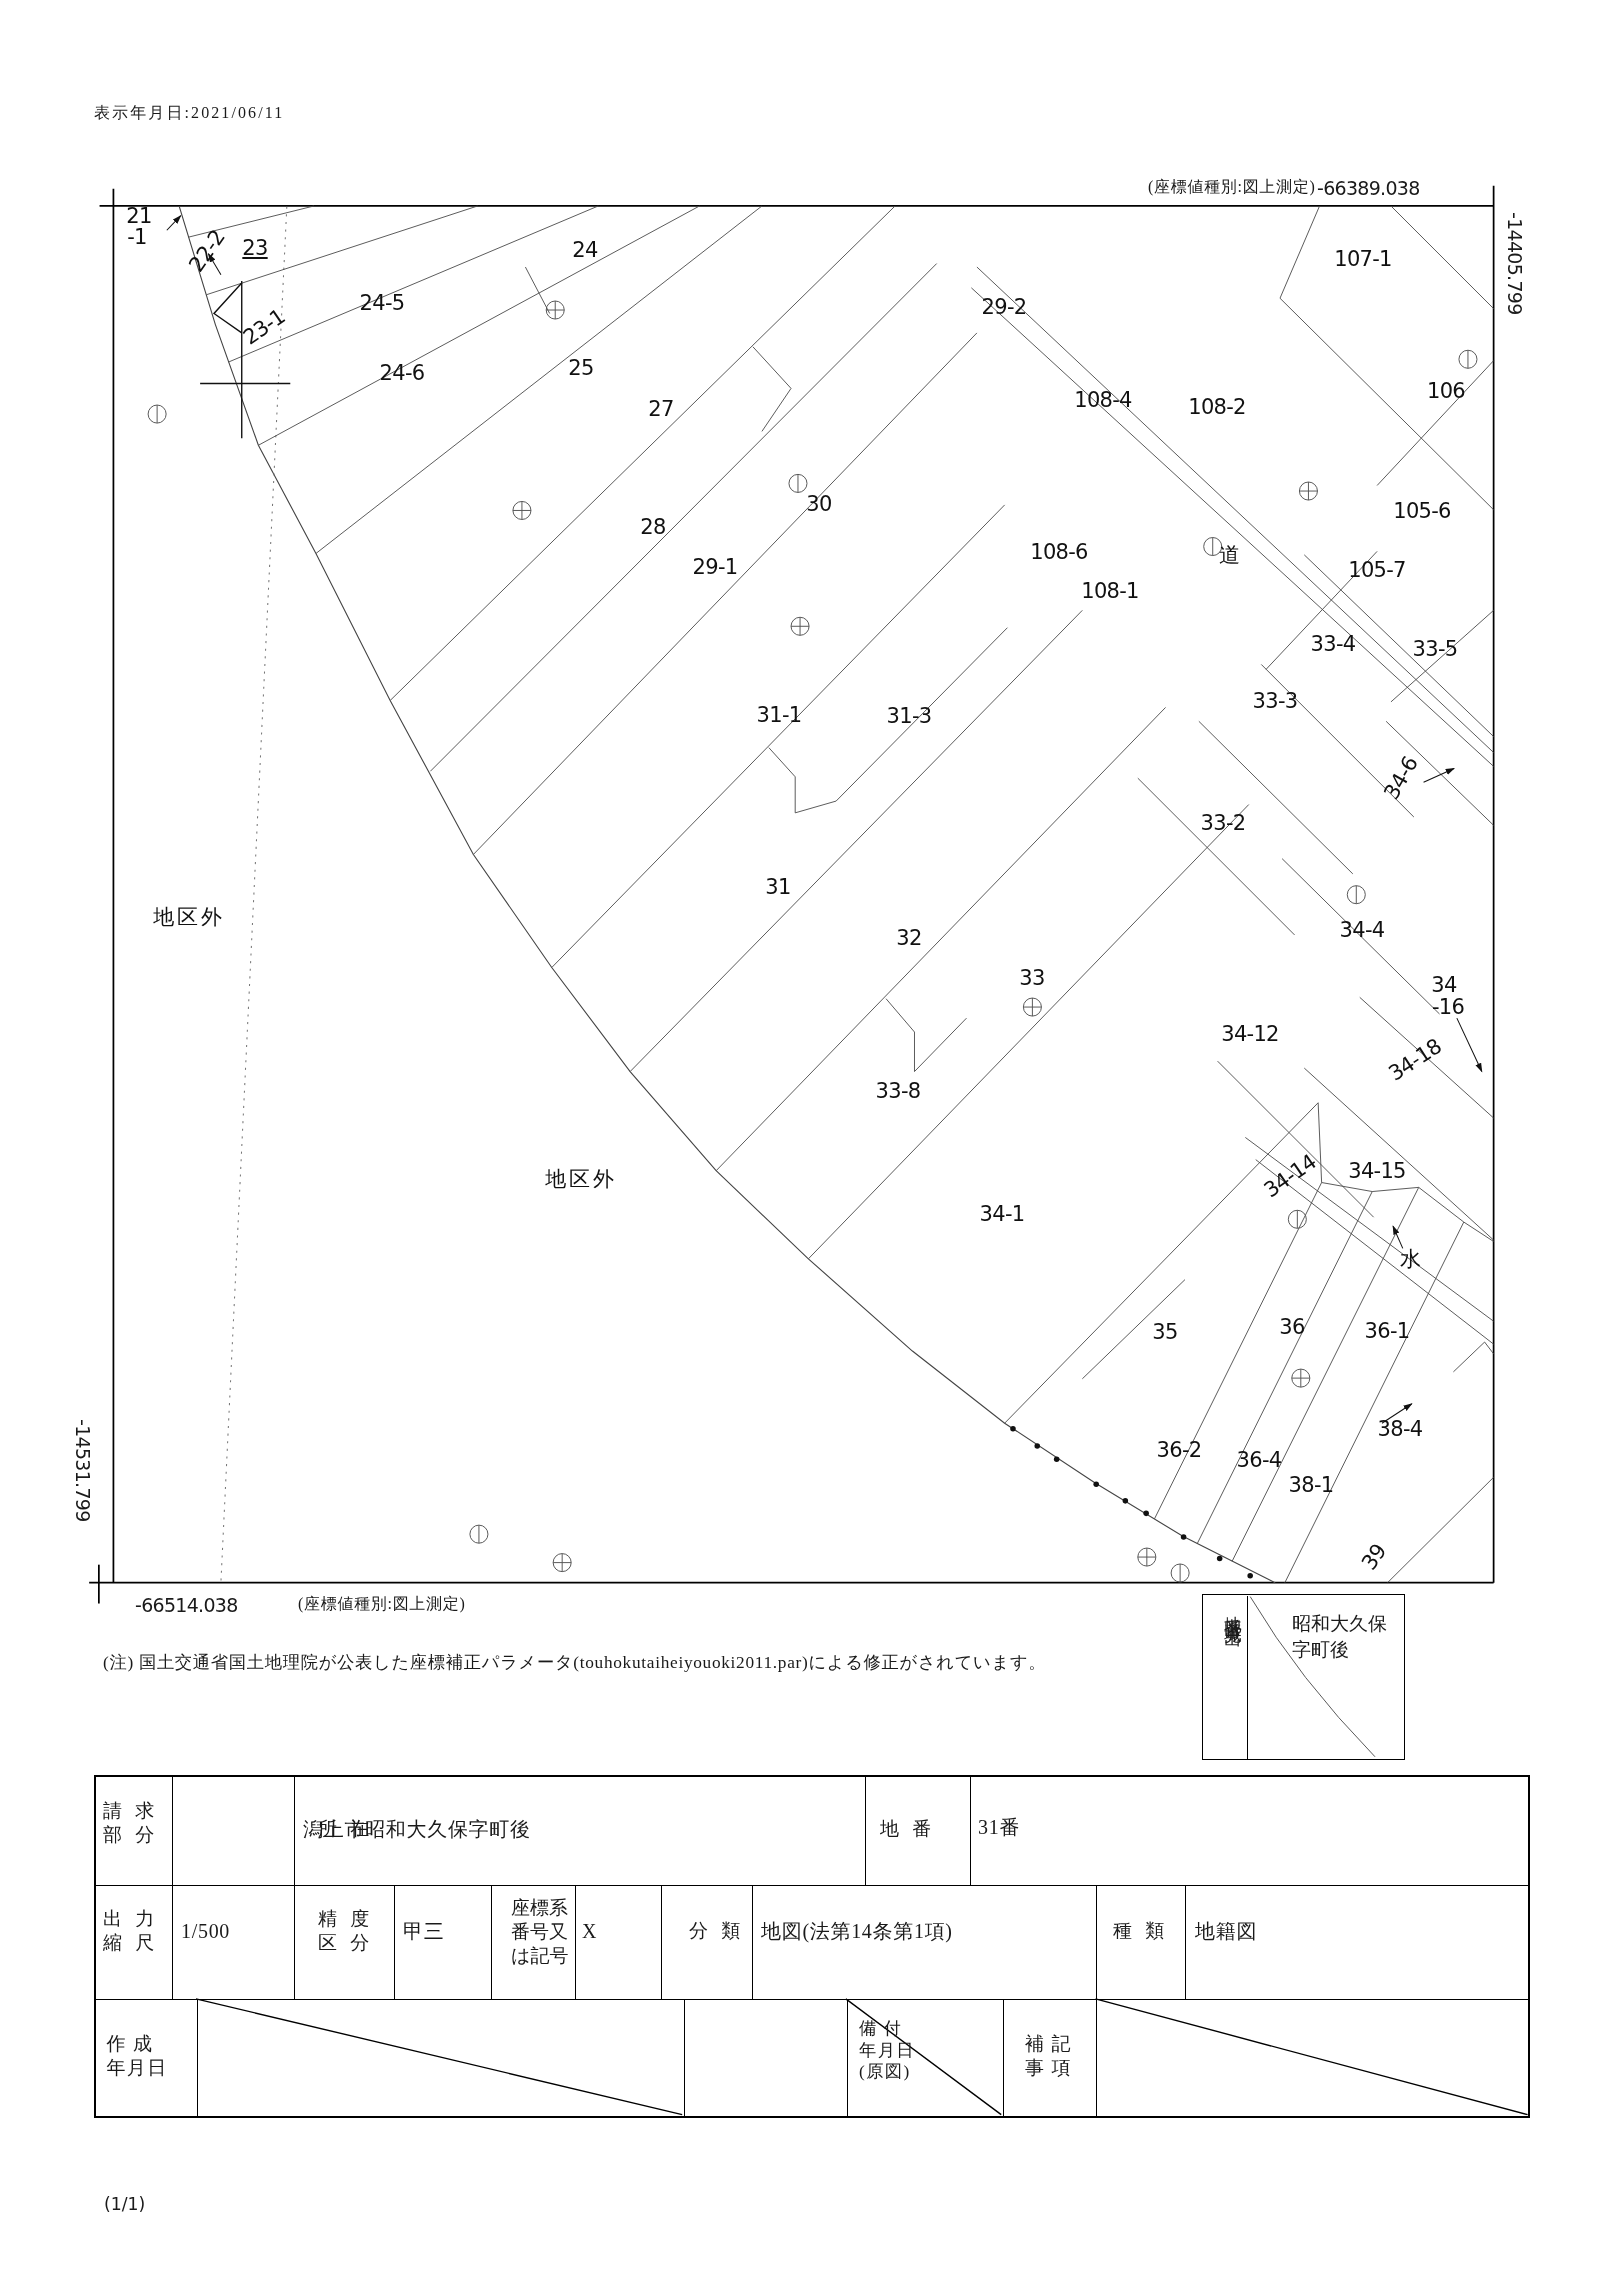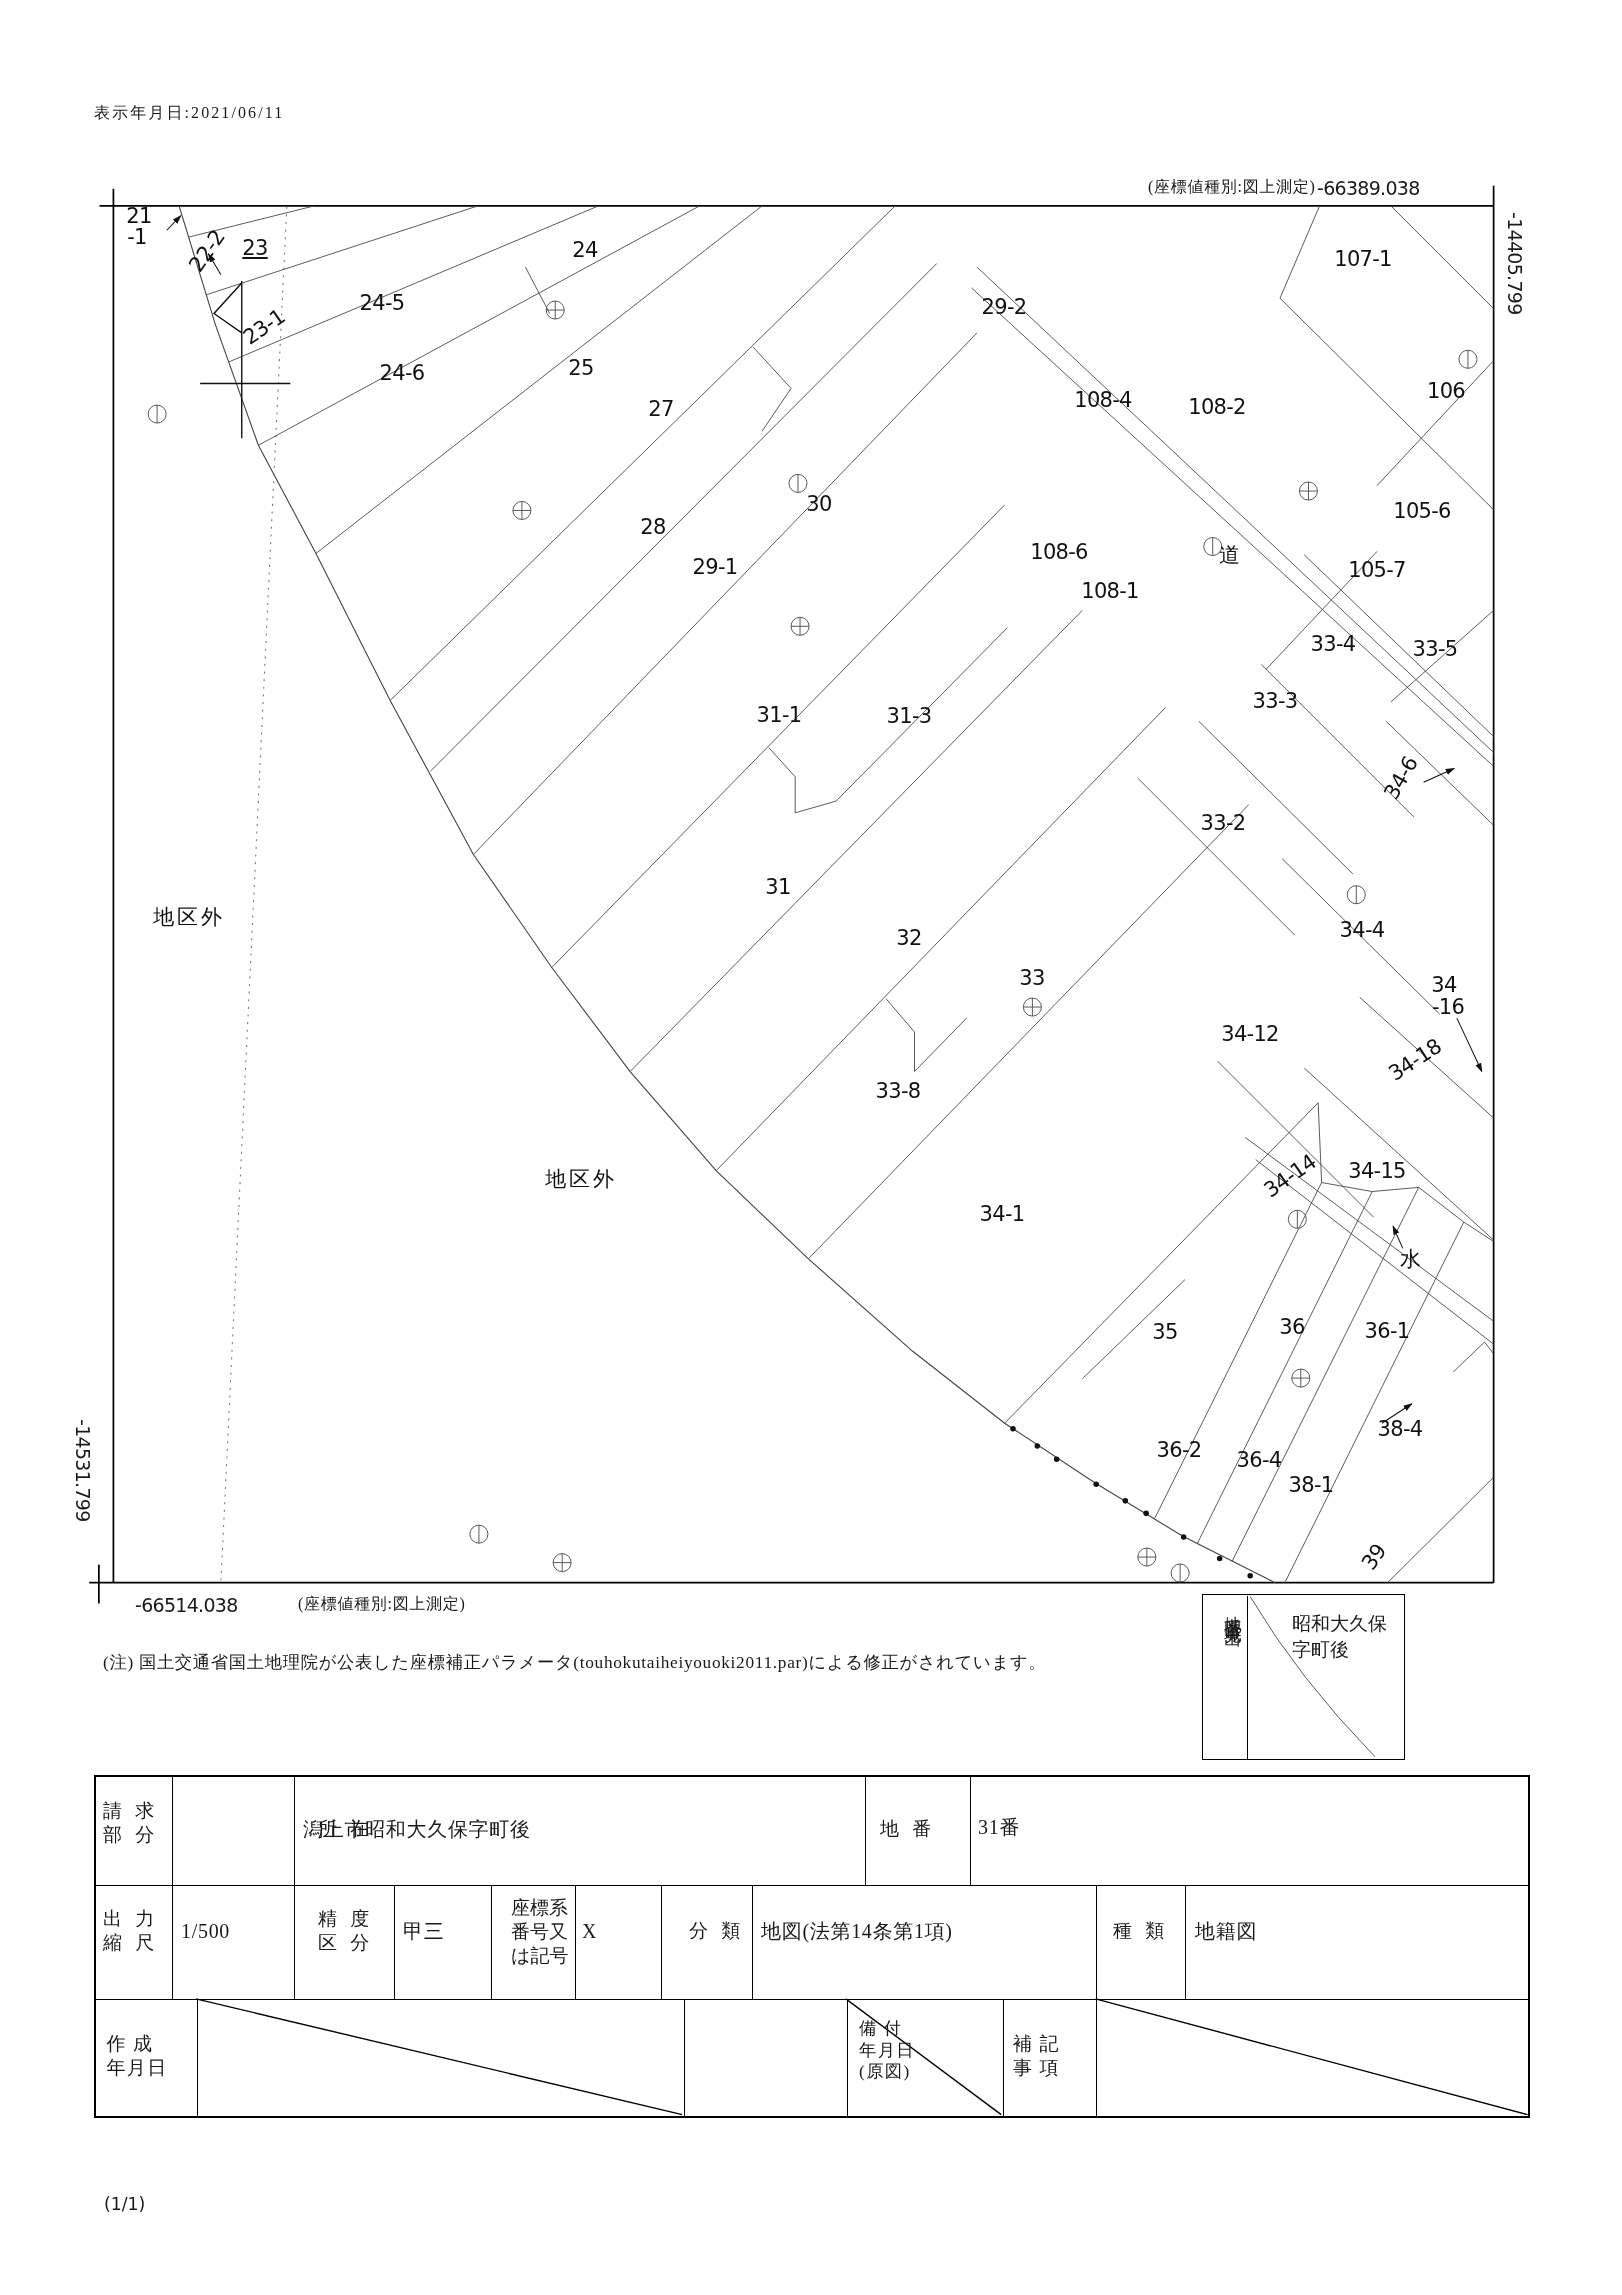--- a/index.html
+++ b/index.html
@@ -334,20 +334,20 @@
     <div class="cell" style="left:10.4px;top:255px;width:87px;">
       <div class="lab" style="letter-spacing:1.4px;">作 成
 年月日</div>
       </div>
     <div class="cell" style="left:763px;top:241px;width:90px;font-size:17.3px;">
       <div class="lab" style="letter-spacing:1.4px;">備 付
 年月日
 (原図)</div>
       </div>
     <div class="cell" style="left:917px;top:255px;width:76px;">
-      <div class="lab" style="letter-spacing:1.4px;">補 記
+      <div class="lab" style="letter-spacing:1.4px;margin-left:12px;">補 記
 事 項</div>
       </div>
   </div>
 
   <div class="abs pageno" style="left:104px;top:2194px;">(1/1)</div>
 </div>
 
 
 </body></html>

